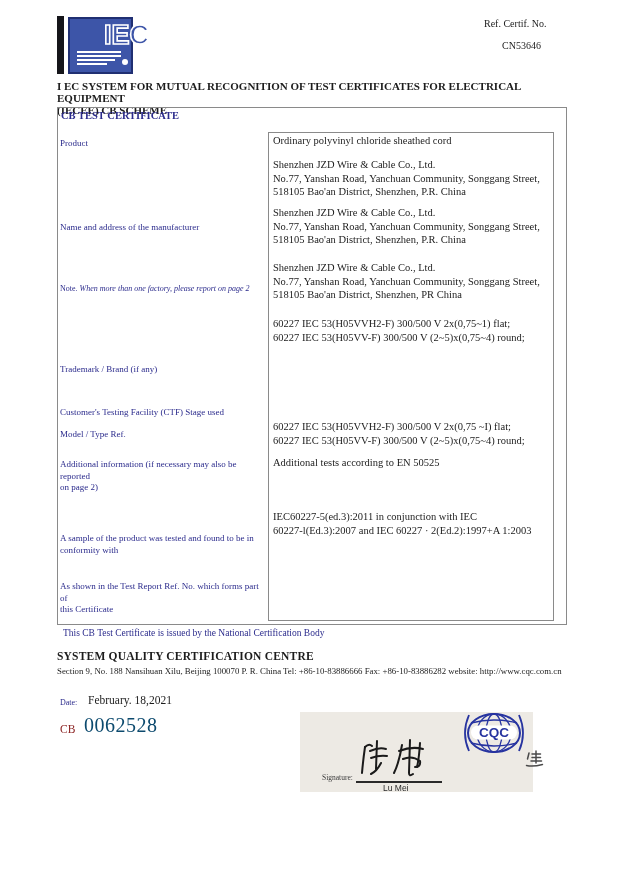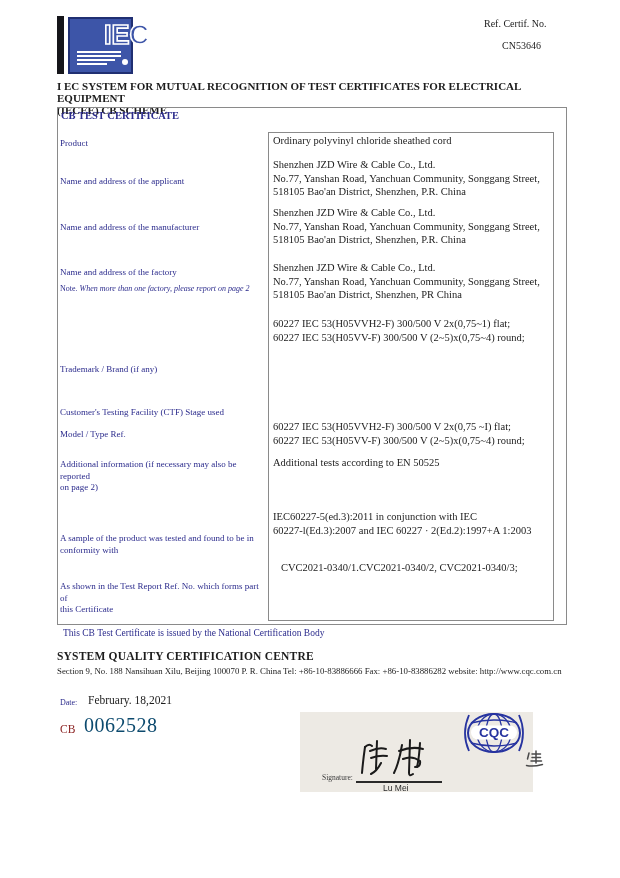--- a/index.html
+++ b/index.html
@@ -82,31 +82,29 @@
   <div class="scheme">I EC SYSTEM FOR MUTUAL RECOGNITION OF TEST CERTIFICATES FOR ELECTRICAL EQUIPMENT
 (IECEE) CB SCHEME</div>
 
   <div class="outer-box"></div>
   <div class="inner-box"></div>
   <div class="cb-title">CB TEST CERTIFICATE</div>
 
   <div class="lbl" style="top:138px">Product</div>
   <div class="val" style="top:134px">Ordinary polyvinyl chloride sheathed cord</div>
 
-  <div class="lbl" style="top:176px">Name and address of the applicant</div>
   <div class="val" style="top:158px">Shenzhen JZD Wire &amp; Cable Co., Ltd.
 No.77, Yanshan Road, Yanchuan Community, Songgang Street,
 518105 Bao'an District, Shenzhen, P.R. China</div>
 
   <div class="lbl" style="top:222px">Name and address of the manufacturer</div>
   <div class="val" style="top:206px">Shenzhen JZD Wire &amp; Cable Co., Ltd.
 No.77, Yanshan Road, Yanchuan Community, Songgang Street,
 518105 Bao'an District, Shenzhen, P.R. China</div>
 
-  <div class="lbl" style="top:267px">Name and address of the factory</div>
   <div class="lbl note-line" style="top:283px; font-size:8px;"><span>Note.</span><em> When more than one factory, please report on page 2</em></div>
   <div class="val" style="top:261px">Shenzhen JZD Wire &amp; Cable Co., Ltd.
 No.77, Yanshan Road, Yanchuan Community, Songgang Street,
 518105 Bao'an District, Shenzhen, PR China</div>
 
   <div class="val" style="top:317px">60227 IEC 53(H05VVH2-F) 300/500 V 2x(0,75~1) flat;
 60227 IEC 53(H05VV-F) 300/500 V (2~5)x(0,75~4) round;</div>
 
   <div class="lbl" style="top:364px">Trademark / Brand (if any)</div>
 
@@ -120,21 +118,20 @@
 on page 2)</div>
   <div class="val" style="top:456px">Additional tests according to EN 50525</div>
 
   <div class="lbl" style="top:533px">A sample of the product was tested and found to be in
 conformity with</div>
   <div class="val" style="top:510px">IEC60227-5(ed.3):2011 in conjunction with IEC
 60227-l(Ed.3):2007 and IEC 60227 · 2(Ed.2):1997+A 1:2003</div>
 
   <div class="lbl" style="top:581px">As shown in the Test Report Ref. No. which forms part of
 this Certificate</div>
-  <div class="val" style="top:561px; padding-left:8px;">CVC2021-0340/1.CVC2021-0340/2, CVC2021-0340/3;</div>
 
   <div class="issued-note">This CB Test Certificate is issued by the National Certification Body</div>
 
   <div class="issuer-name">SYSTEM QUALITY CERTIFICATION CENTRE</div>
   <div class="issuer-address">Section 9, No. 188 Nansihuan Xilu, Beijing 100070 P. R. China Tel: +86-10-83886666 Fax: +86-10-83886282 website: http://www.cqc.com.cn</div>
   <div class="date-label">Date:</div>
   <div class="date-value">February. 18,2021</div>
   <div class="cb-prefix">CB</div>
   <div class="cb-number">0062528</div>
 

